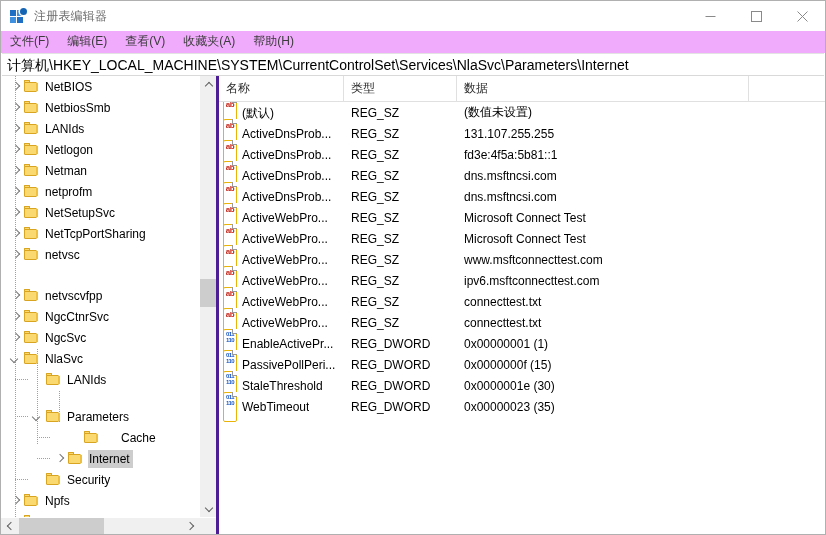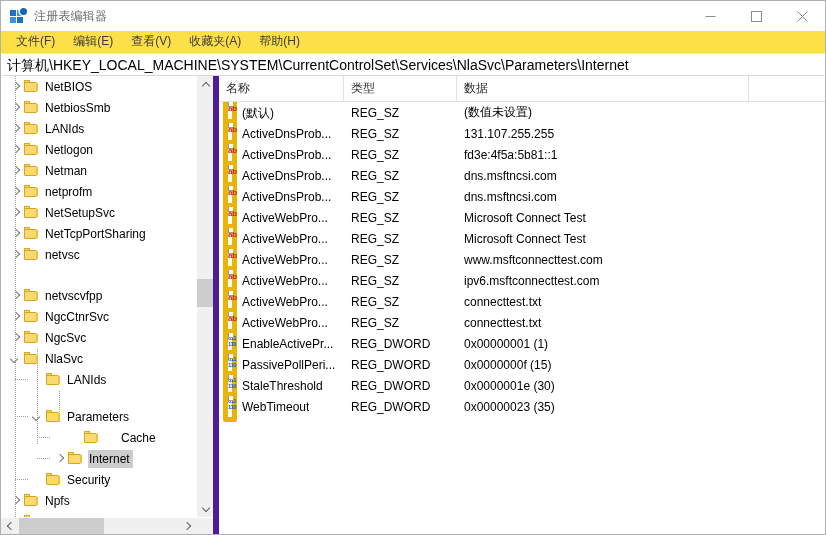--- a/index.html
+++ b/index.html
@@ -95,22 +95,21 @@
     background: transparent;
   }
   .win-btn svg { display: block; }
 
   
   .menubar {
     height: 22px;
     min-height: 22px;
     display: flex;
     align-items: center;
-    padding-left: 6px;
-    background: #fde047;
+    background: #f0abfc;
   }
   .menu-item {
     font-size: 12px;
     color: #3b3b3b;
     padding: 2px 9px 3px 9px;
     white-space: nowrap;
     line-height: 15px;
   }
 
   
@@ -141,21 +140,21 @@
     background: #ffffff;
     position: relative;
   }
 
   
   .tree-pane {
     width: 218px;
     min-width: 218px;
     position: relative;
     box-sizing: border-box;
-    border-right: 6px solid #4c1d95;
+    border-right: 3px solid #4c1d95;
     display: flex;
     flex-direction: column;
     background: #ffffff;
     overflow: hidden;
   }
   .tree-scroll-area {
     flex: 1;
     position: relative;
     overflow: hidden;
   }
@@ -422,21 +421,21 @@
 
   
   .vicon {
     width: 14px;
     height: 30px;
     flex: 0 0 14px;
     margin-right: 5px;
     position: relative;
     box-sizing: border-box;
     background: #ffffff;
-    border: 5px solid #eab308;
+    border: 1px solid #eab308;
     border-radius: 2px;
   }
   .vicon::after {
     content: "";
     position: absolute;
     right: -1px;
     top: -1px;
     width: 4px;
     height: 4px;
     background: #ffffff;

